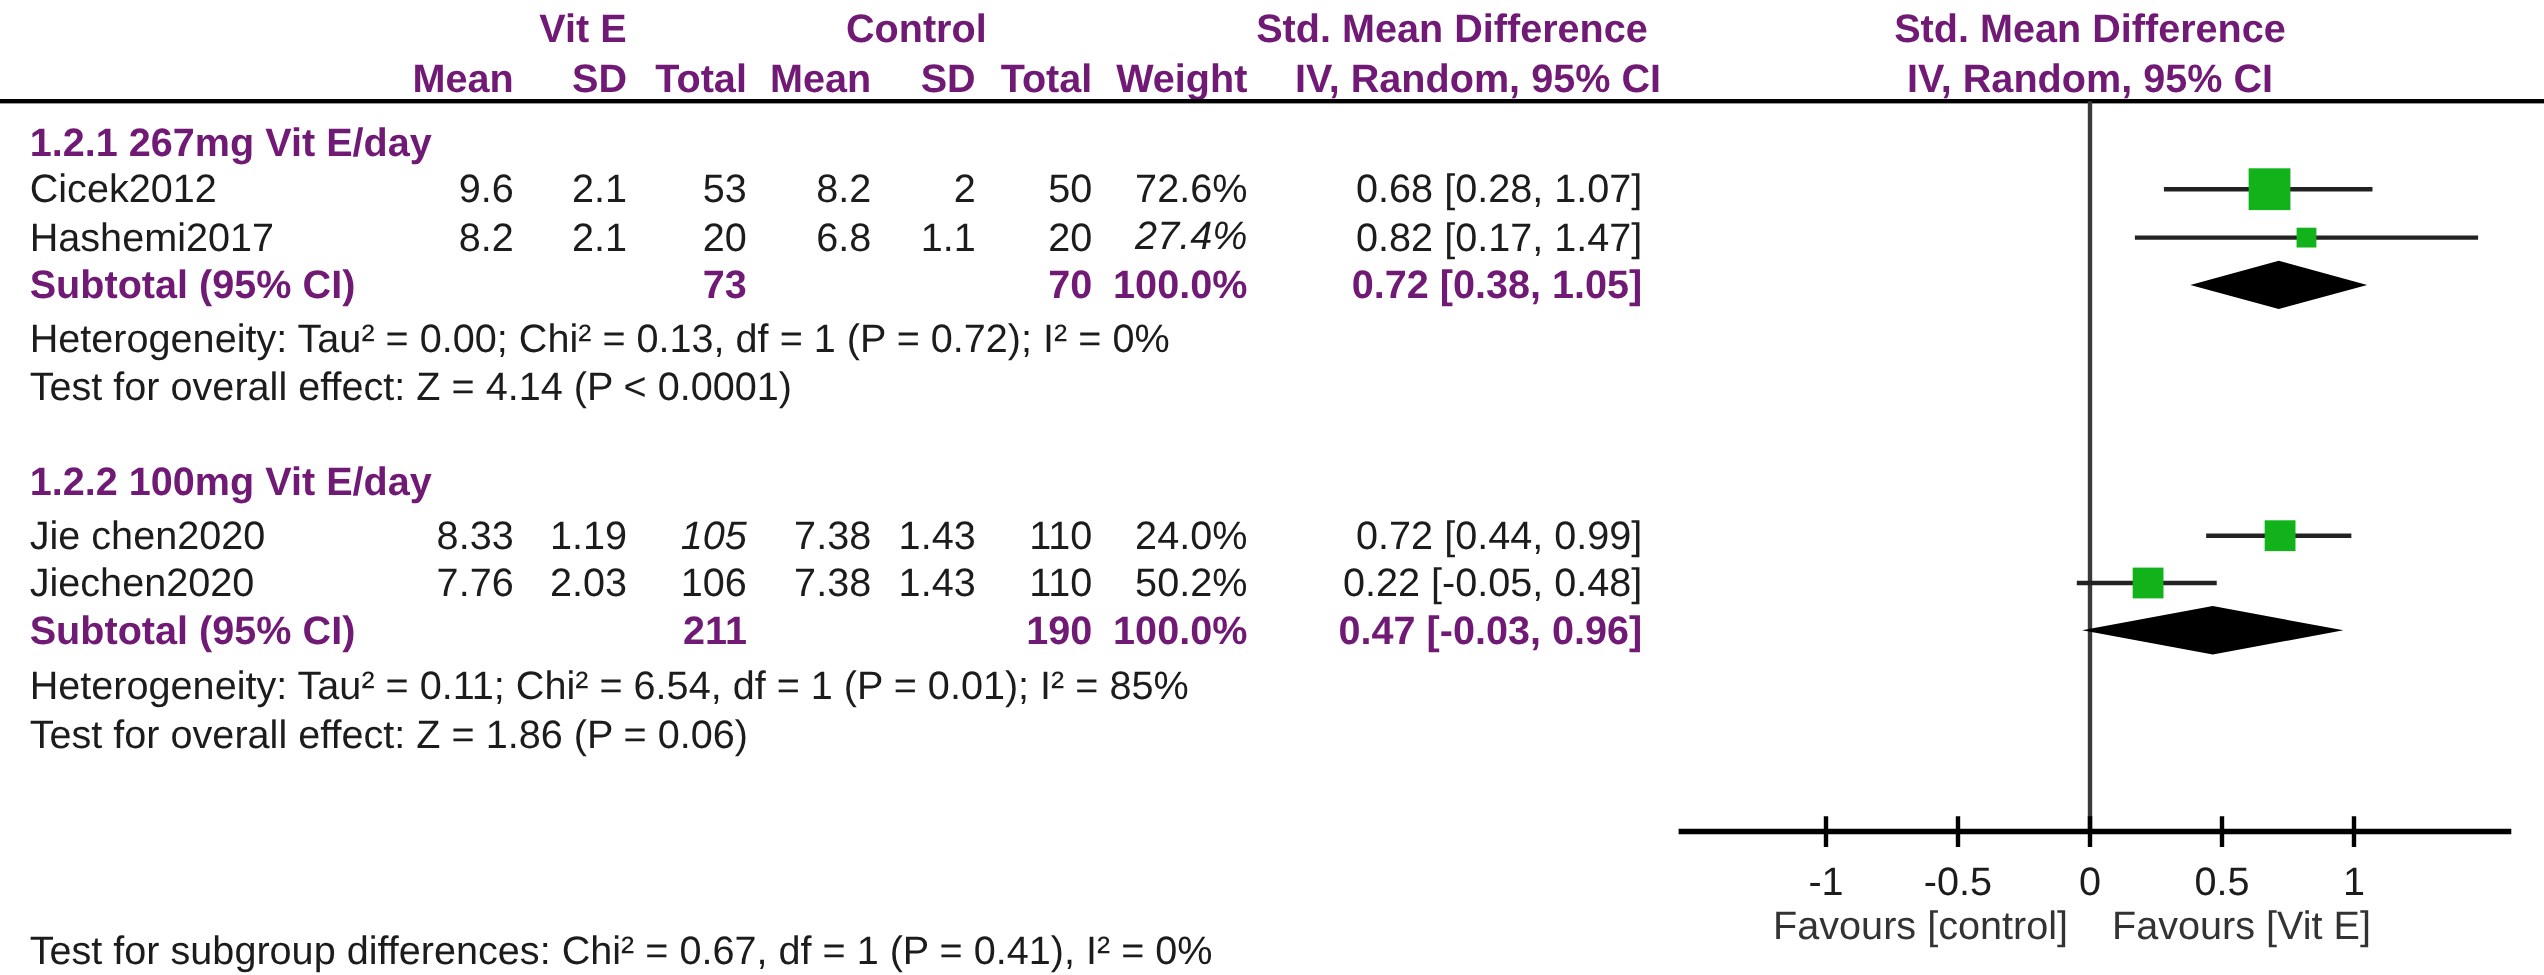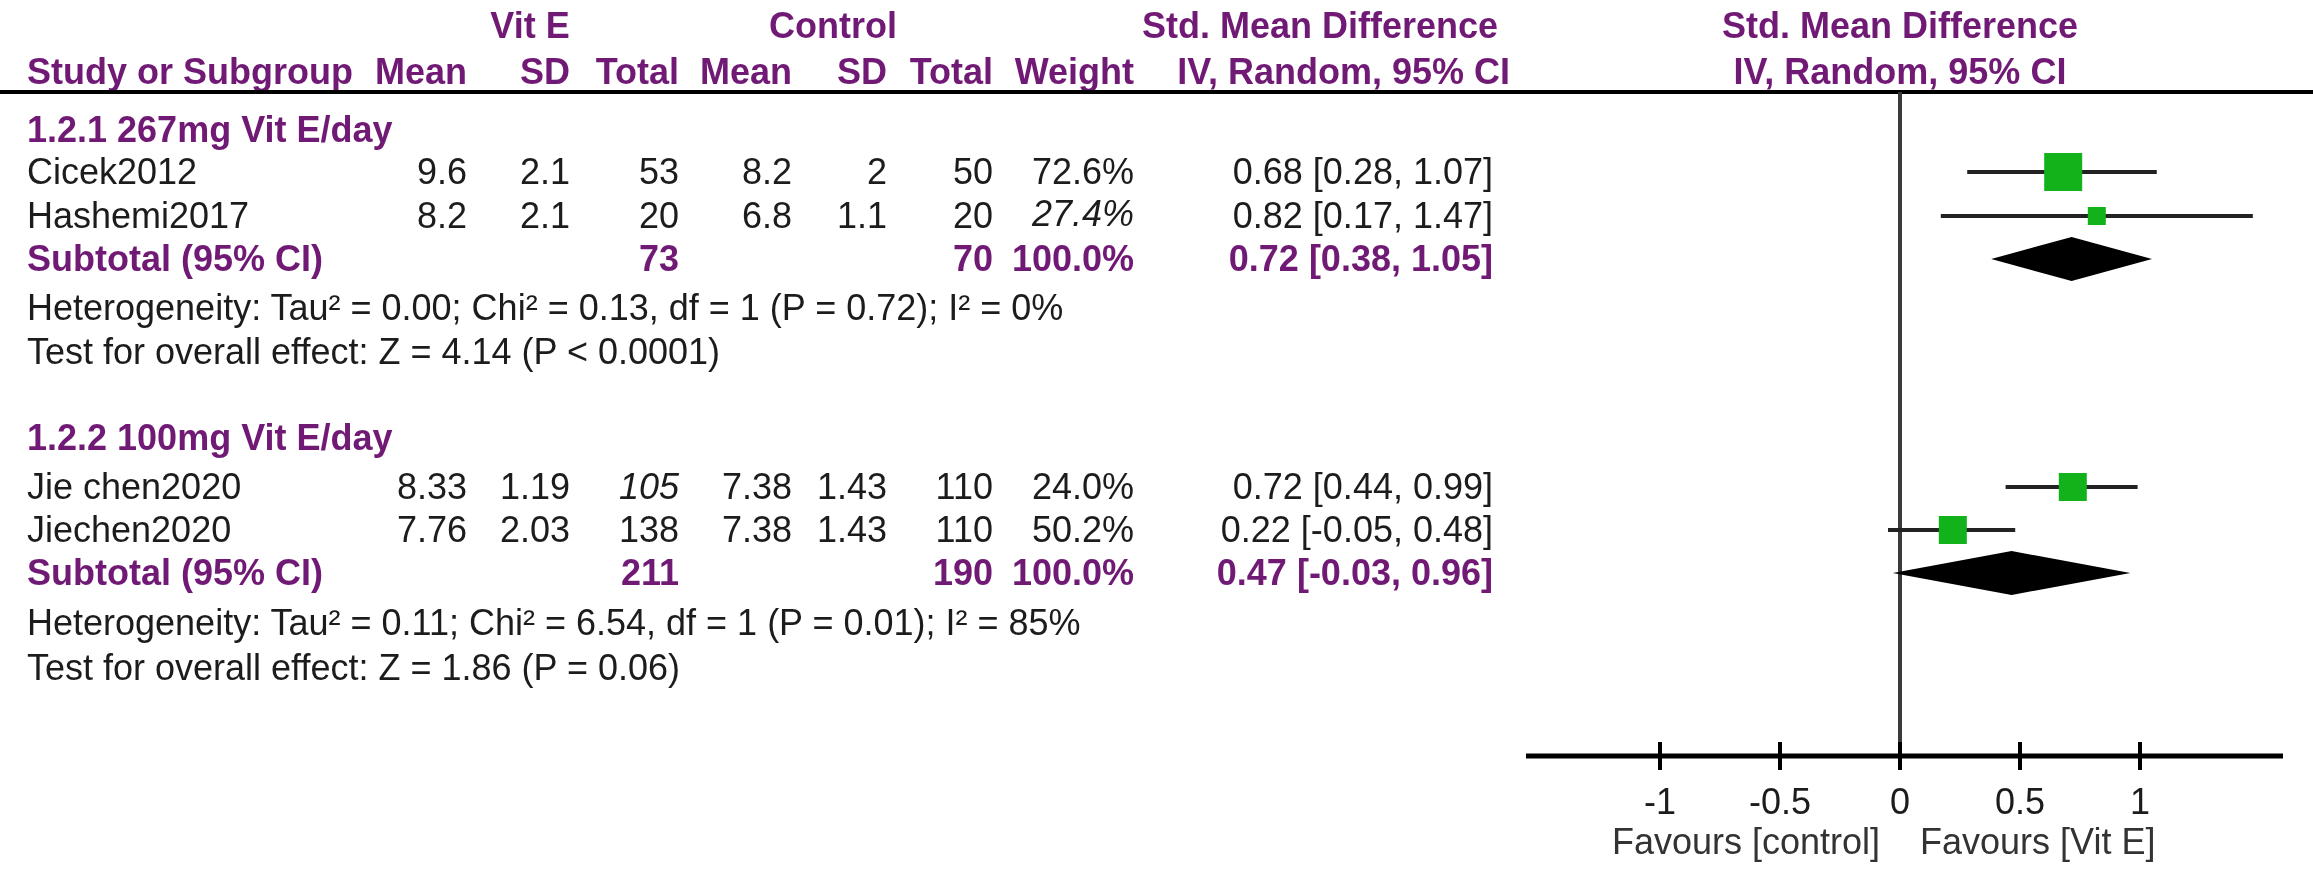--- a/index.html
+++ b/index.html
@@ -33,21 +33,20 @@
 </head>
 <body>
 
 <div id="canvas">
 
   <div class="txt b ctr" style="left:530px; top:4px">Vit E</div>
   <div class="txt b ctr" style="left:833px; top:4px">Control</div>
   <div class="txt b ctr" style="left:1320px; top:4px">Std. Mean Difference</div>
   <div class="txt b ctr" style="left:1900px; top:4px">Std. Mean Difference</div>
 
-  <div class="txt b" style="left:27px;  top:50px">Study or Subgroup</div>
   <div class="txt b" style="right:1846px; top:50px">Mean</div>
   <div class="txt b" style="right:1743px; top:50px">SD</div>
   <div class="txt b" style="right:1634px; top:50px">Total</div>
   <div class="txt b" style="right:1521px; top:50px">Mean</div>
   <div class="txt b" style="right:1426px; top:50px">SD</div>
   <div class="txt b" style="right:1320px; top:50px">Total</div>
   <div class="txt b" style="right:1179px; top:50px">Weight</div>
   <div class="txt b" style="right:803px;  top:50px">IV, Random, 95% CI</div>
   <div class="txt b ctr" style="left:1900px; top:50px">IV, Random, 95% CI</div>
 
@@ -86,21 +85,21 @@
       <div class="txt" style="right: 1743px; top: 465px;">1.19</div>
       <div class="txt" style="right: 1634px; top: 465px; font-style: italic;">105</div>
       <div class="txt" style="right: 1521px; top: 465px;">7.38</div>
       <div class="txt" style="right: 1426px; top: 465px;">1.43</div>
       <div class="txt" style="right: 1320px; top: 465px;">110</div>
       <div class="txt" style="right: 1179px; top: 465px;">24.0%</div>
       <div class="txt" style="right: 820px; top: 465px;">0.72 [0.44, 0.99]</div>
       <div class="txt" style="left: 27px; top: 508px;">Jiechen2020</div>
       <div class="txt" style="right: 1846px; top: 508px;">7.76</div>
       <div class="txt" style="right: 1743px; top: 508px;">2.03</div>
-      <div class="txt" style="right: 1634px; top: 508px;">138</div>
+      <div class="txt" style="right: 1634px; top: 508px;">106</div>
       <div class="txt" style="right: 1521px; top: 508px;">7.38</div>
       <div class="txt" style="right: 1426px; top: 508px;">1.43</div>
       <div class="txt" style="right: 1320px; top: 508px;">110</div>
       <div class="txt" style="right: 1179px; top: 508px;">50.2%</div>
       <div class="txt" style="right: 820px; top: 508px;">0.22 [-0.05, 0.48]</div>
       <div class="txt b" style="left: 27px; top: 551px;">Subtotal (95% CI)</div>
       <div class="txt b" style="right: 1634px; top: 551px;">211</div>
       <div class="txt b" style="right: 1320px; top: 551px;">190</div>
       <div class="txt b" style="right: 1179px; top: 551px;">100.0%</div>
       <div class="txt b" style="right: 820px; top: 551px;">0.47 [-0.03, 0.96]</div>
@@ -128,13 +127,14 @@
       <line x1="1940.8" y1="216" x2="2252.8" y2="216" stroke="#222222" stroke-width="4"></line>
       <rect x="2087.8" y="207" width="18" height="18" fill="#12B21B"></rect>
       <polygon points="1991.2,259 2071.6,237 2152,259 2071.6,281" fill="#000000"></polygon>
       <line x1="2005.6" y1="487" x2="2137.6" y2="487" stroke="#222222" stroke-width="4"></line>
       <rect x="2058.8" y="473" width="28" height="28" fill="#12B21B"></rect>
       <line x1="1888" y1="530" x2="2015.2" y2="530" stroke="#222222" stroke-width="4"></line>
       <rect x="1938.8" y="516" width="28" height="28" fill="#12B21B"></rect>
       <polygon points="1892.8,573 2011.6,551 2130.4,573 2011.6,595" fill="#000000"></polygon>
     </svg>
 
+  <div class="txt" style="left:27px; top:842px">Test for subgroup differences: Chi² = 0.67, df = 1 (P = 0.41), I² = 0%</div>
 </div>
 
 </body></html>

